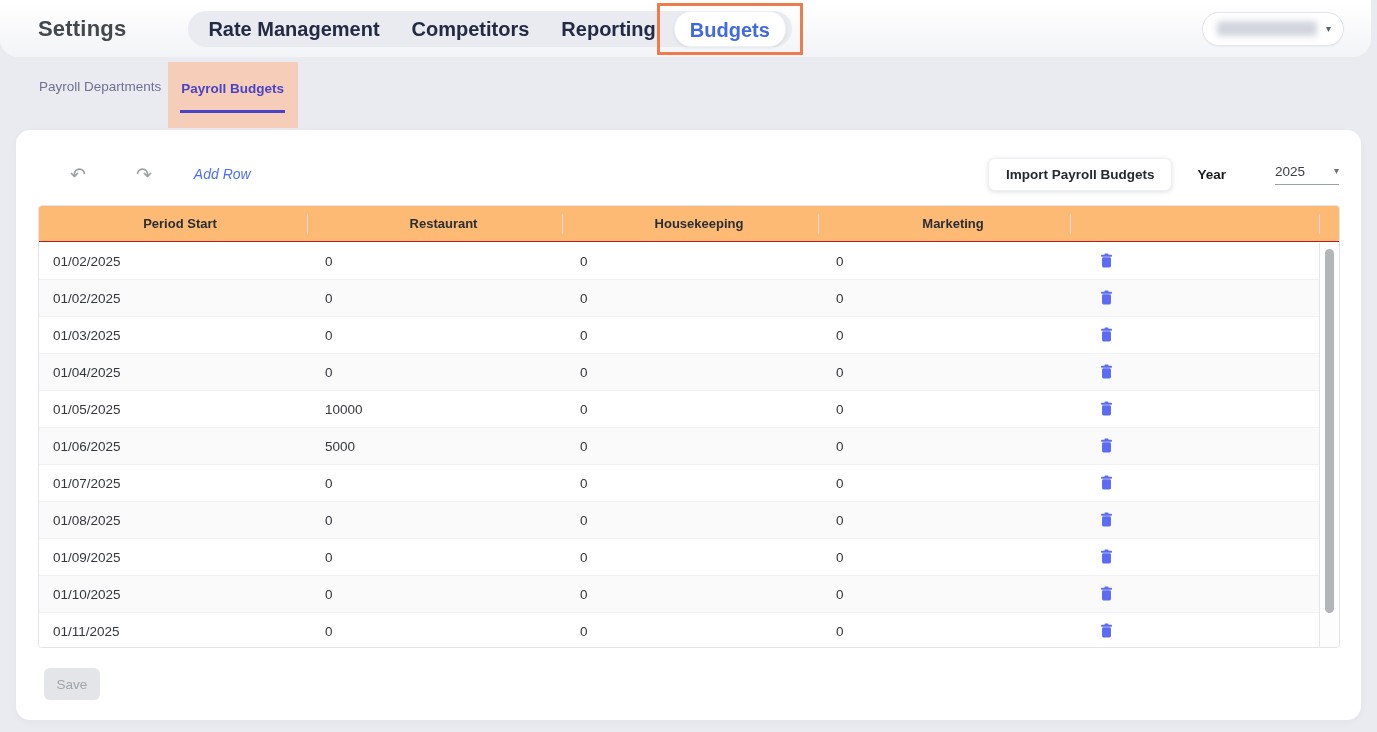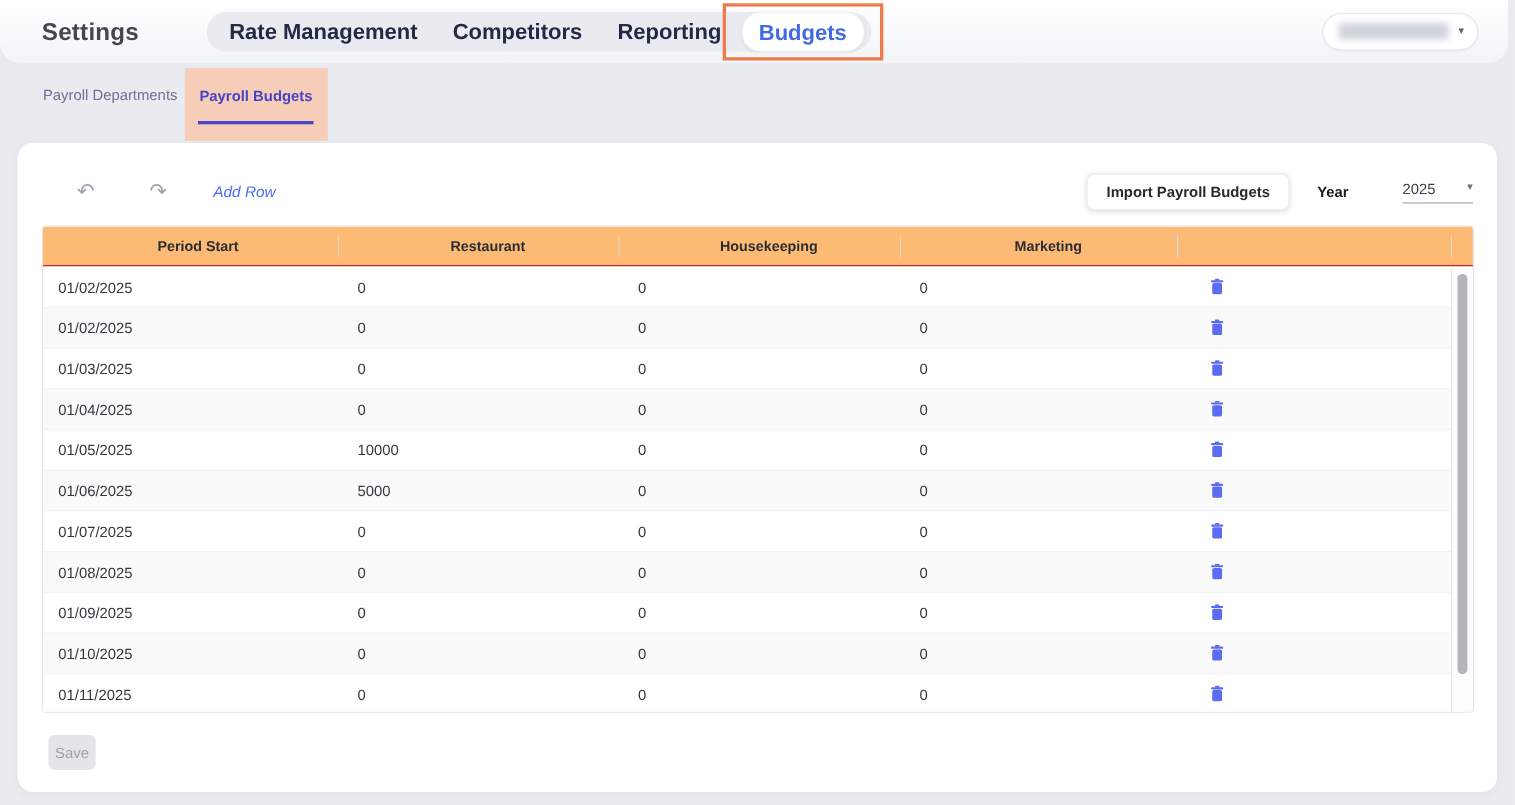--- a/index.html
+++ b/index.html
@@ -84,21 +84,21 @@
   .tcell:first-child{padding-left:14px;}
   .delete-cell{padding-left:28px;}
   .trash-btn{background:none;border:none;cursor:pointer;padding:2px;line-height:0;}
   .trash-btn svg{fill:var(--trash-blue);}
   .scroll-gutter{position:absolute;top:37px;right:0;bottom:0;width:20px;background:#fdfdfe;
     border-left:1px solid #e4e6ea;}
   .scroll-thumb{position:absolute;top:6px;left:5px;width:9px;height:364px;background:#b4b5b9;
     border-radius:5px;cursor:pointer;}
 
   
-  .save-btn{position:absolute;left:28px;bottom:20px;width:43px;height:32px;background:#e3e5e8;
+  .save-btn{position:absolute;left:28px;bottom:20px;width:56px;height:32px;background:#e3e5e8;
     border:none;border-radius:6px;font-size:13.5px;color:#a0a5ab;font-family:"Liberation Sans",sans-serif;
     cursor:default;}
 </style>
 </head>
 <body>
 
 <div id="app">
 
   <div class="topbar">
     <h1 class="page-title">Settings</h1>

